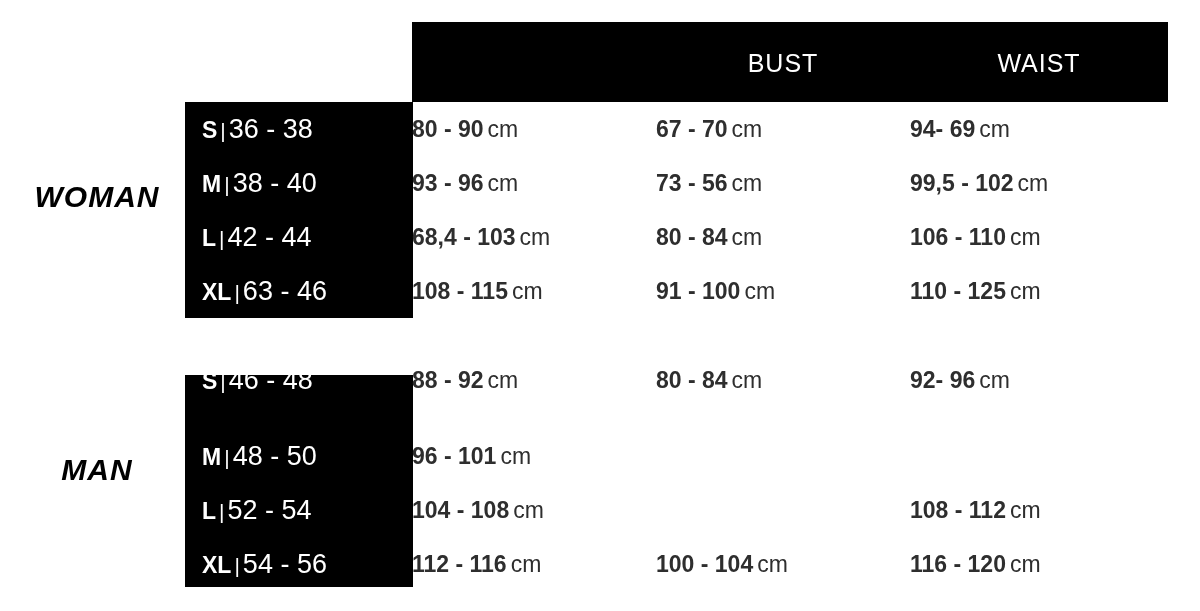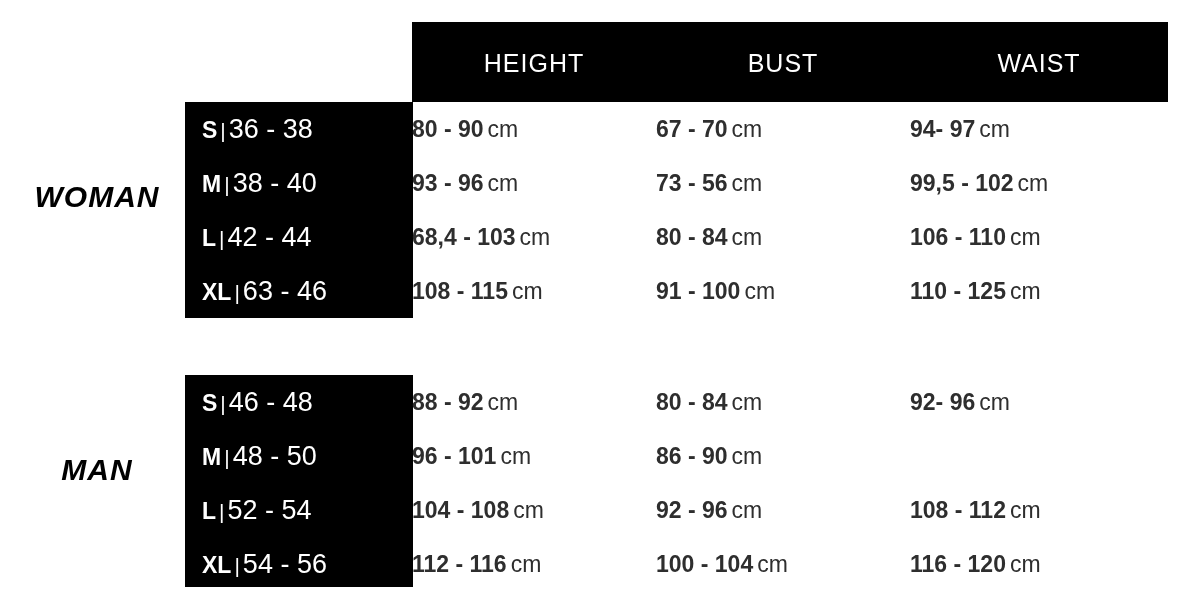--- a/index.html
+++ b/index.html
@@ -124,39 +124,38 @@
   .row .meas.c2 { left: 471px; width: 254px; }
   .row .meas.c3 { left: 725px; width: 258px; }
 </style>
 </head>
 <body>
 
 <div class="sheet">
 
   <div class="header-bar"></div>
 
-  <div class="col-head height">HEIGHT</div>
   <div class="col-head bust">BUST</div>
   <div class="col-head waist">WAIST</div>
 
   <div class="size-block woman"></div>
   <div class="group-label woman">WOMAN</div>
 
   <div class="row" style="top:102px;">
     <div class="size-cell">
       <span class="sz">S</span><span class="sep">|</span><span class="num">36 - 38</span>
     </div>
     <div class="meas c1">
       <span class="v">80 - 90</span><span class="u">cm</span>
     </div>
     <div class="meas c2">
       <span class="v">67 - 70</span><span class="u">cm</span>
     </div>
     <div class="meas c3">
-      <span class="v">94- 97</span><span class="u">cm</span>
+      <span class="v">94- 69</span><span class="u">cm</span>
     </div>
   </div>
 
   <div class="row" style="top:156px;">
     <div class="size-cell">
       <span class="sz">M</span><span class="sep">|</span><span class="num">38 - 40</span>
     </div>
     <div class="meas c1">
       <span class="v">93 - 96</span><span class="u">cm</span>
     </div>
@@ -194,21 +193,21 @@
       <span class="v">91 - 100</span><span class="u">cm</span>
     </div>
     <div class="meas c3">
       <span class="v">110 - 125</span><span class="u">cm</span>
     </div>
   </div>
 
   <div class="size-block man"></div>
   <div class="group-label man">MAN</div>
 
-  <div class="row" style="top:375px;">
+  <div class="row" style="top:353px;">
     <div class="size-cell">
       <span class="sz">S</span><span class="sep">|</span><span class="num">46 - 48</span>
     </div>
     <div class="meas c1">
       <span class="v">88 - 92</span><span class="u">cm</span>
     </div>
     <div class="meas c2">
       <span class="v">80 - 84</span><span class="u">cm</span>
     </div>
     <div class="meas c3">
@@ -216,35 +215,29 @@
     </div>
   </div>
 
   <div class="row" style="top:429px;">
     <div class="size-cell">
       <span class="sz">M</span><span class="sep">|</span><span class="num">48 - 50</span>
     </div>
     <div class="meas c1">
       <span class="v">96 - 101</span><span class="u">cm</span>
     </div>
-    <div class="meas c2">
-      <span class="v">86 - 90</span><span class="u">cm</span>
-    </div>
   </div>
 
   <div class="row" style="top:483px;">
     <div class="size-cell">
       <span class="sz">L</span><span class="sep">|</span><span class="num">52 - 54</span>
     </div>
     <div class="meas c1">
       <span class="v">104 - 108</span><span class="u">cm</span>
     </div>
-    <div class="meas c2">
-      <span class="v">92 - 96</span><span class="u">cm</span>
-    </div>
     <div class="meas c3">
       <span class="v">108 - 112</span><span class="u">cm</span>
     </div>
   </div>
 
   <div class="row" style="top:537px;">
     <div class="size-cell">
       <span class="sz">XL</span><span class="sep">|</span><span class="num">54 - 56</span>
     </div>
     <div class="meas c1">

